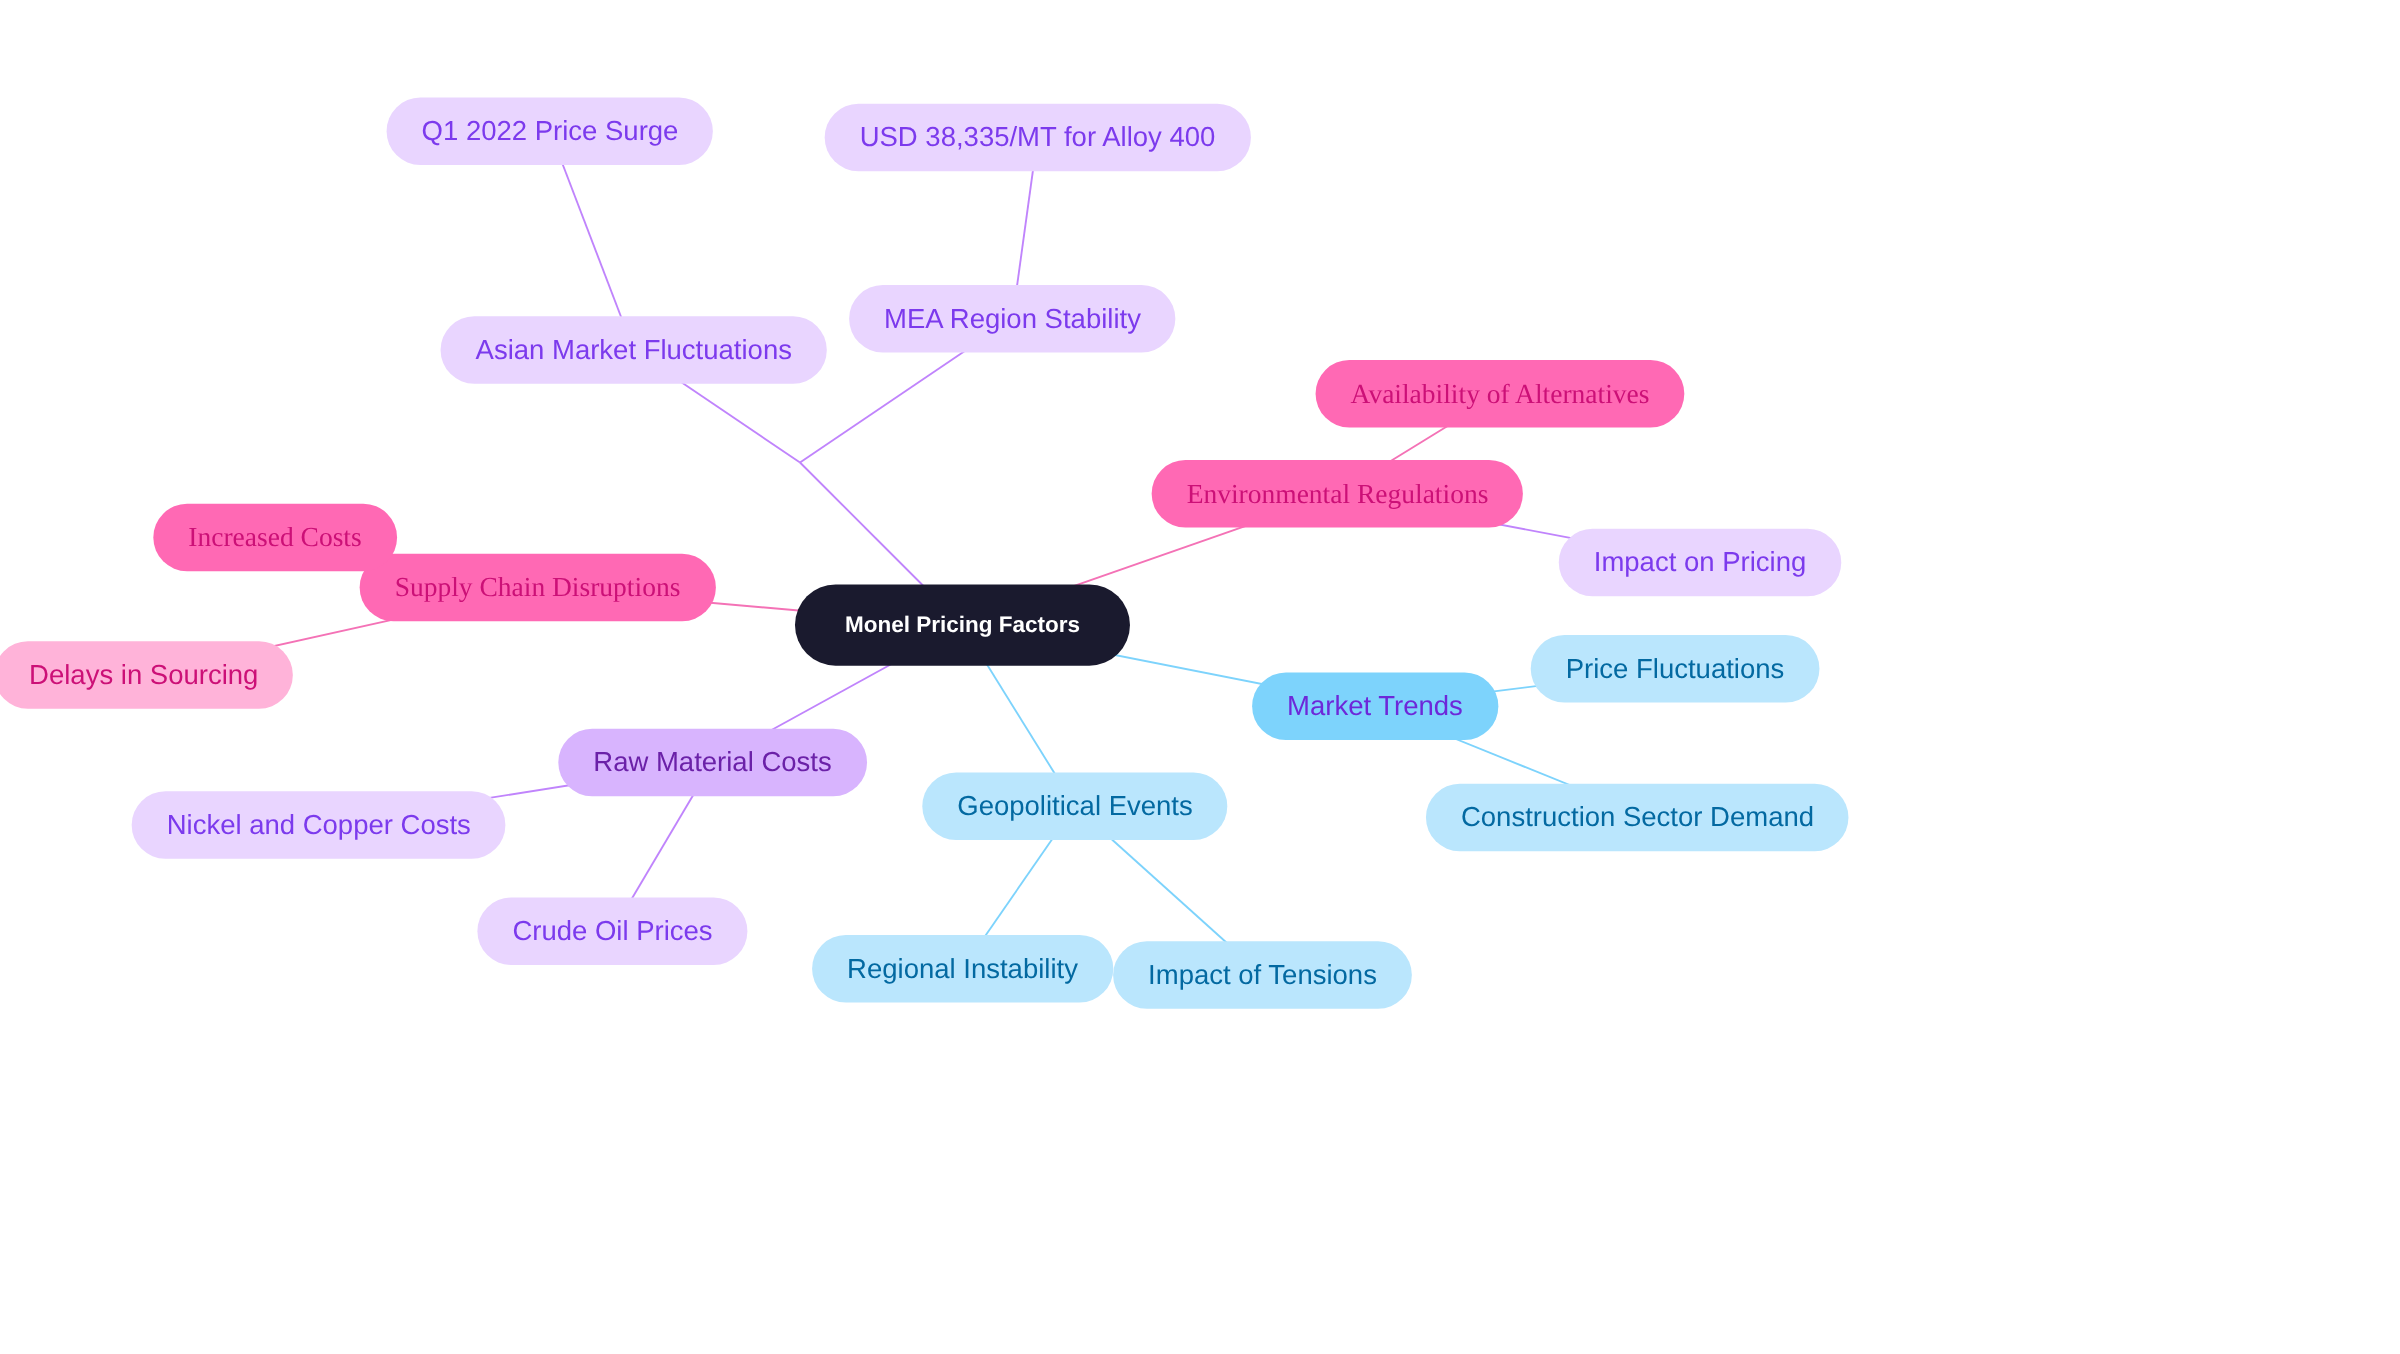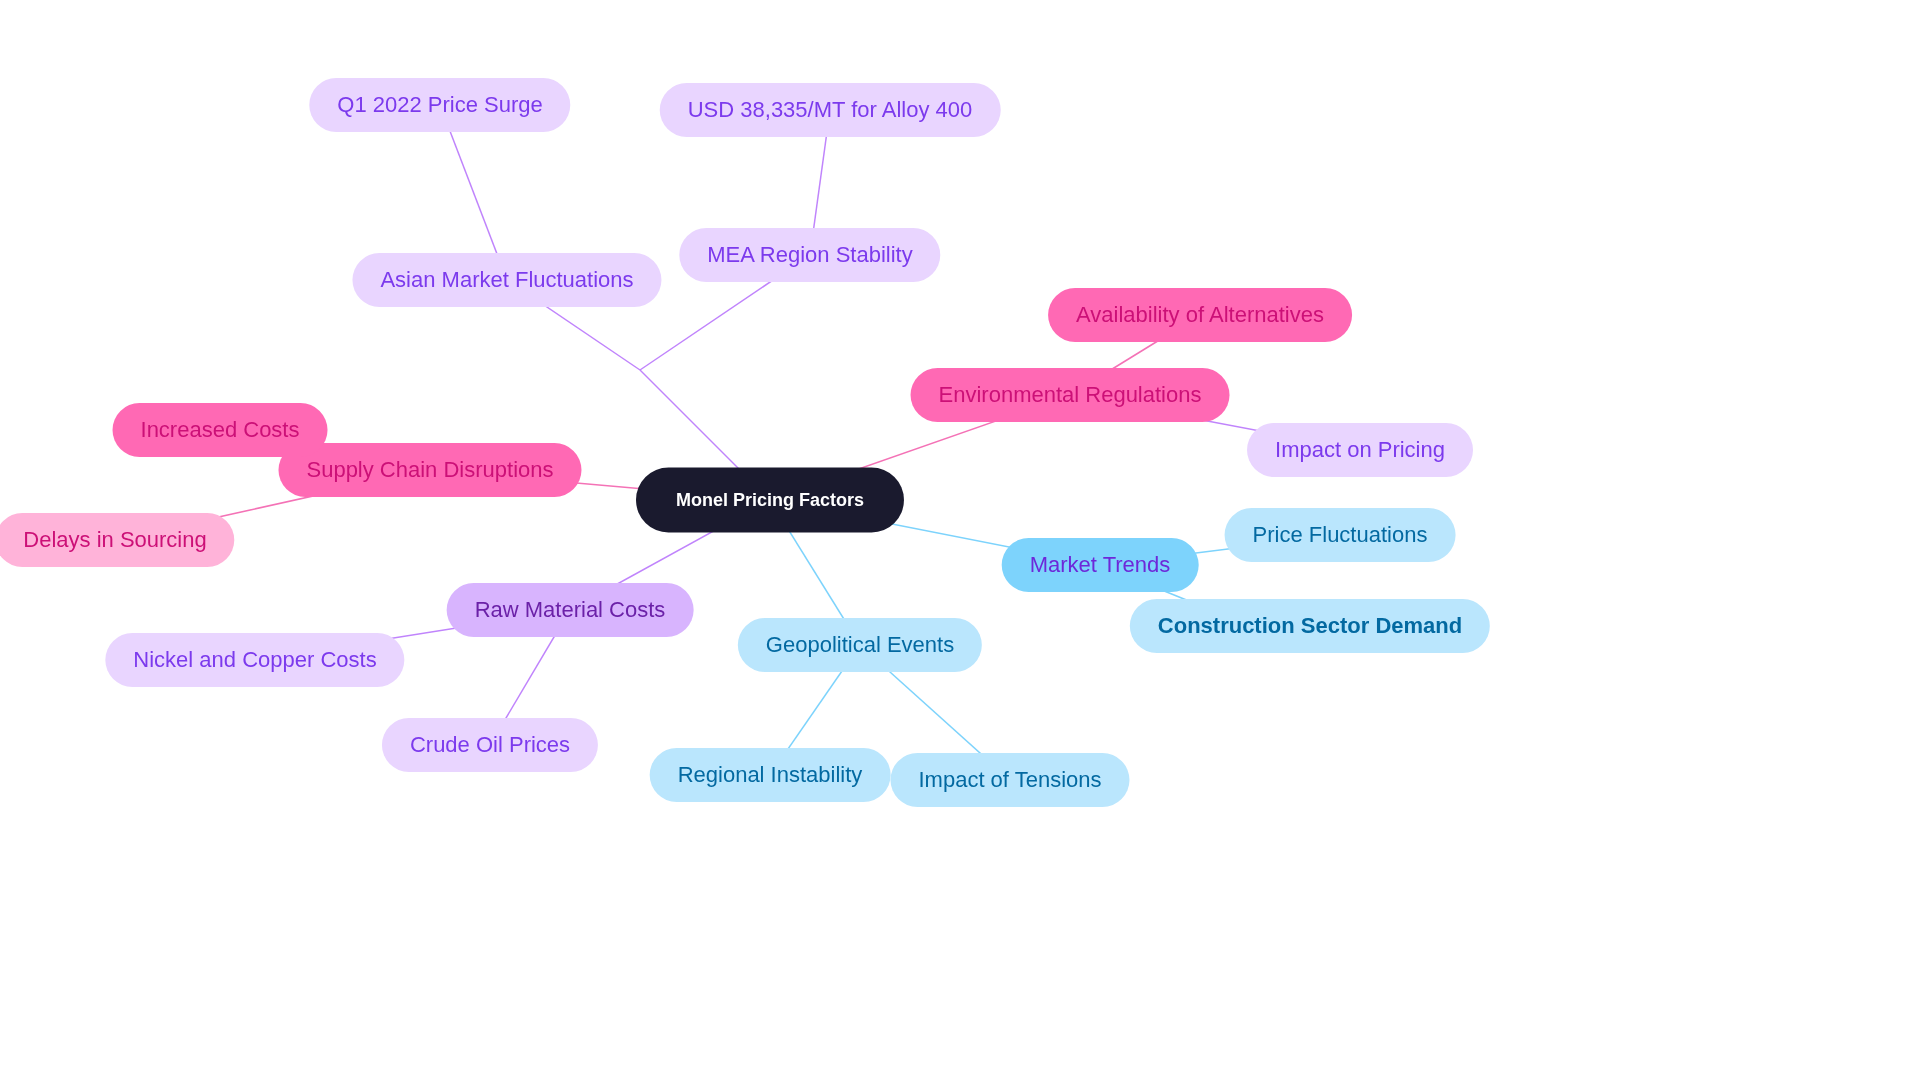--- a/index.html
+++ b/index.html
@@ -41,20 +41,21 @@
       color: #ffffff;
       font-size: 18px;
       font-weight: 600;
       padding: 22px 40px;
       border-radius: 50px;
     }
     .node-pink {
       background: #ff69b4;
       color: #cc1077;
       border: none;
+      font-family: Liberation Serif, serif;
     }
     .node-light-pink {
       background: #ffb3d9;
       color: #cc1077;
       border: none;
     }
     .node-lavender {
       background: #d8b4fe;
       color: #6b21a8;
       border: none;
@@ -113,14 +114,14 @@
     <div class="node node-pink" style="left: 220px; top: 430px;">Increased Costs</div>
     <div class="node node-light-pink" style="left: 115px; top: 540px;">Delays in Sourcing</div>
     <div class="node node-lavender" style="left: 570px; top: 610px;">Raw Material Costs</div>
     <div class="node node-light-lavender" style="left: 255px; top: 660px;">Nickel and Copper Costs</div>
     <div class="node node-light-lavender" style="left: 490px; top: 745px;">Crude Oil Prices</div>
     <div class="node node-light-blue" style="left: 860px; top: 645px;">Geopolitical Events</div>
     <div class="node node-light-blue" style="left: 770px; top: 775px;">Regional Instability</div>
     <div class="node node-light-blue" style="left: 1010px; top: 780px;">Impact of Tensions</div>
     <div class="node node-blue" style="left: 1100px; top: 565px;">Market Trends</div>
     <div class="node node-light-blue" style="left: 1340px; top: 535px;">Price Fluctuations</div>
-    <div class="node node-light-blue" style="left: 1310px; top: 626px; font-weight: bold;">Construction Sector Demand</div>
+    <div class="node node-light-blue" style="left: 1310px; top: 654px;">Construction Sector Demand</div>
   </div>
 
 </body></html>

